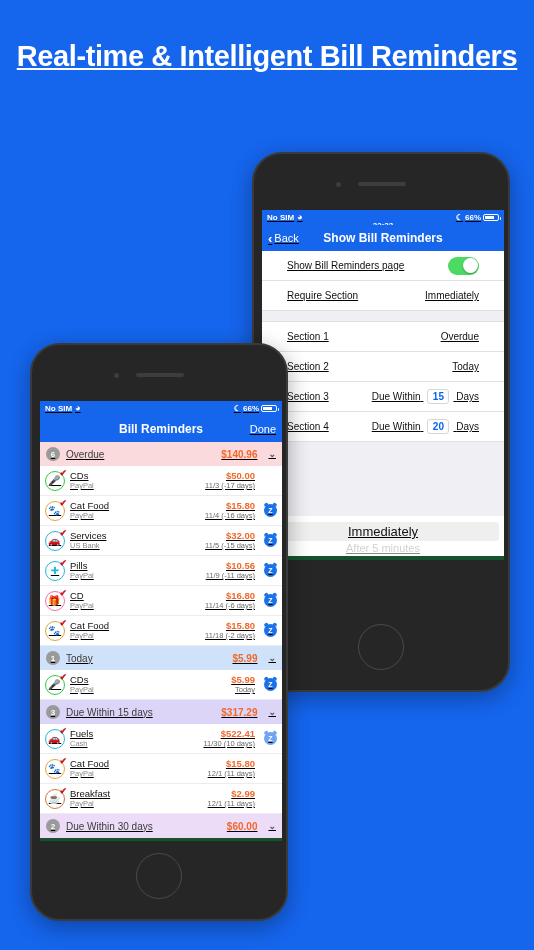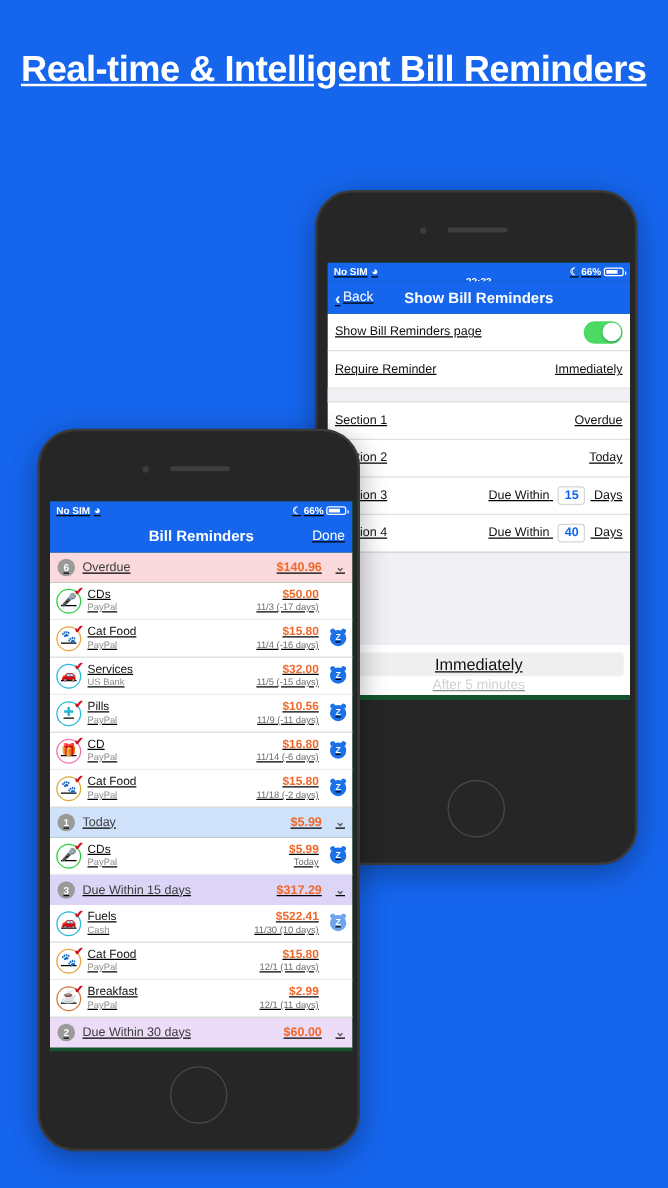--- a/index.html
+++ b/index.html
@@ -87,21 +87,21 @@
     font-size:12px; font-weight:bold; pointer-events:none;
   }
   .nav-back { display:flex; align-items:center; gap:2px; font-size:11px; position:relative; z-index:2;}
   .chev-l { font-size:13px; font-weight:bold; line-height:1; }
   .nav-right { margin-left:auto; font-size:11px; position:relative; z-index:2;}
 
   
   .settings-list { background:#fff; }
   .set-row {
     height:30px; display:flex; align-items:center;
-    padding:0 6px; border-bottom:1px solid #e0e0e0;
+    padding:0 25px; border-bottom:1px solid #e0e0e0;
     font-size:10px; color:#111;
   }
   .set-row .val { margin-left:auto; color:#111; }
   .set-gap { height:11px; background:#efeff4; border-bottom:1px solid #e0e0e0; }
 
   .ios-toggle {
     margin-left:auto; width:31px; height:18px; border-radius:9px;
     background:#4cd964; position:relative;
   }
   .ios-toggle::after {
@@ -213,21 +213,21 @@
       </div>
       <div class="nav-title">Show Bill Reminders</div>
     </div>
 
     <div class="settings-list">
       <div class="set-row">
         <span>Show Bill Reminders page</span>
         <span class="ios-toggle"></span>
       </div>
       <div class="set-row">
-        <span>Require Reminder</span>
+        <span>Require Section</span>
         <span class="val">Immediately</span>
       </div>
 
       <div class="set-gap"></div>
 
       <div class="set-row">
         <span>Section 1</span>
         <span class="val">Overdue</span>
       </div>
       <div class="set-row">
@@ -239,21 +239,21 @@
         <span class="val">
           <span>Due Within</span>
           <span class="daybox">15</span>
           <span>Days</span>
         </span>
       </div>
       <div class="set-row">
         <span>Section 4</span>
         <span class="val">
           <span>Due Within</span>
-          <span class="daybox">40</span>
+          <span class="daybox">20</span>
           <span>Days</span>
         </span>
       </div>
     </div>
 
     <div style="height:74px;background:#efeff4;"></div>
 
     <div class="picker">
       <div class="pick-row sel">Immediately</div>
       <div class="pick-row f2">After 5 minutes</div>

